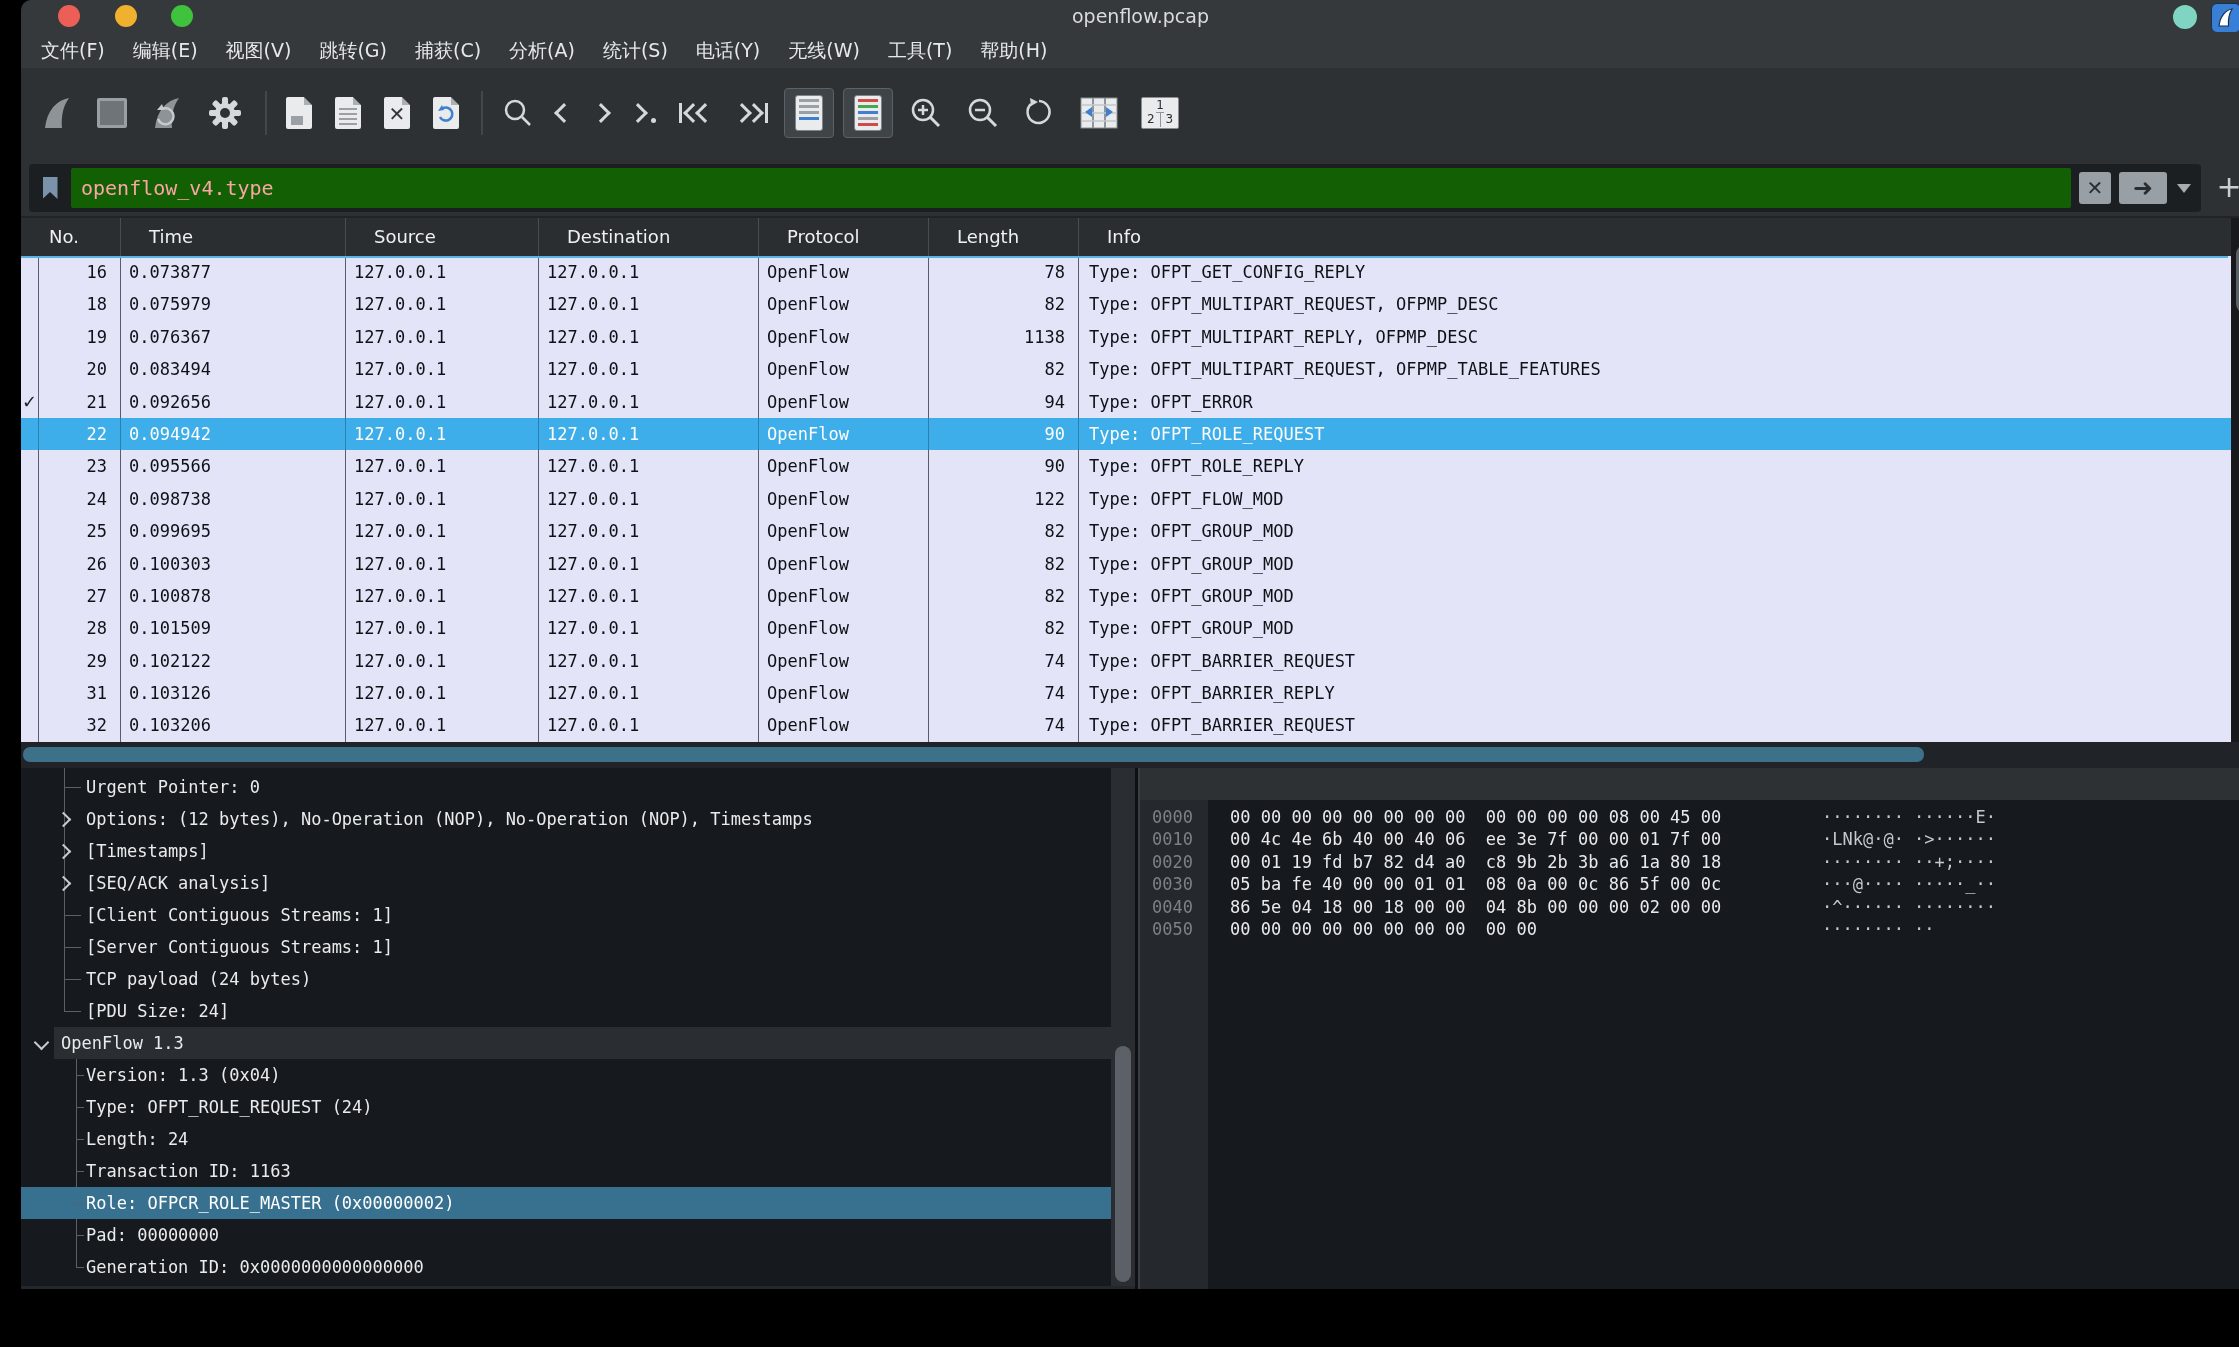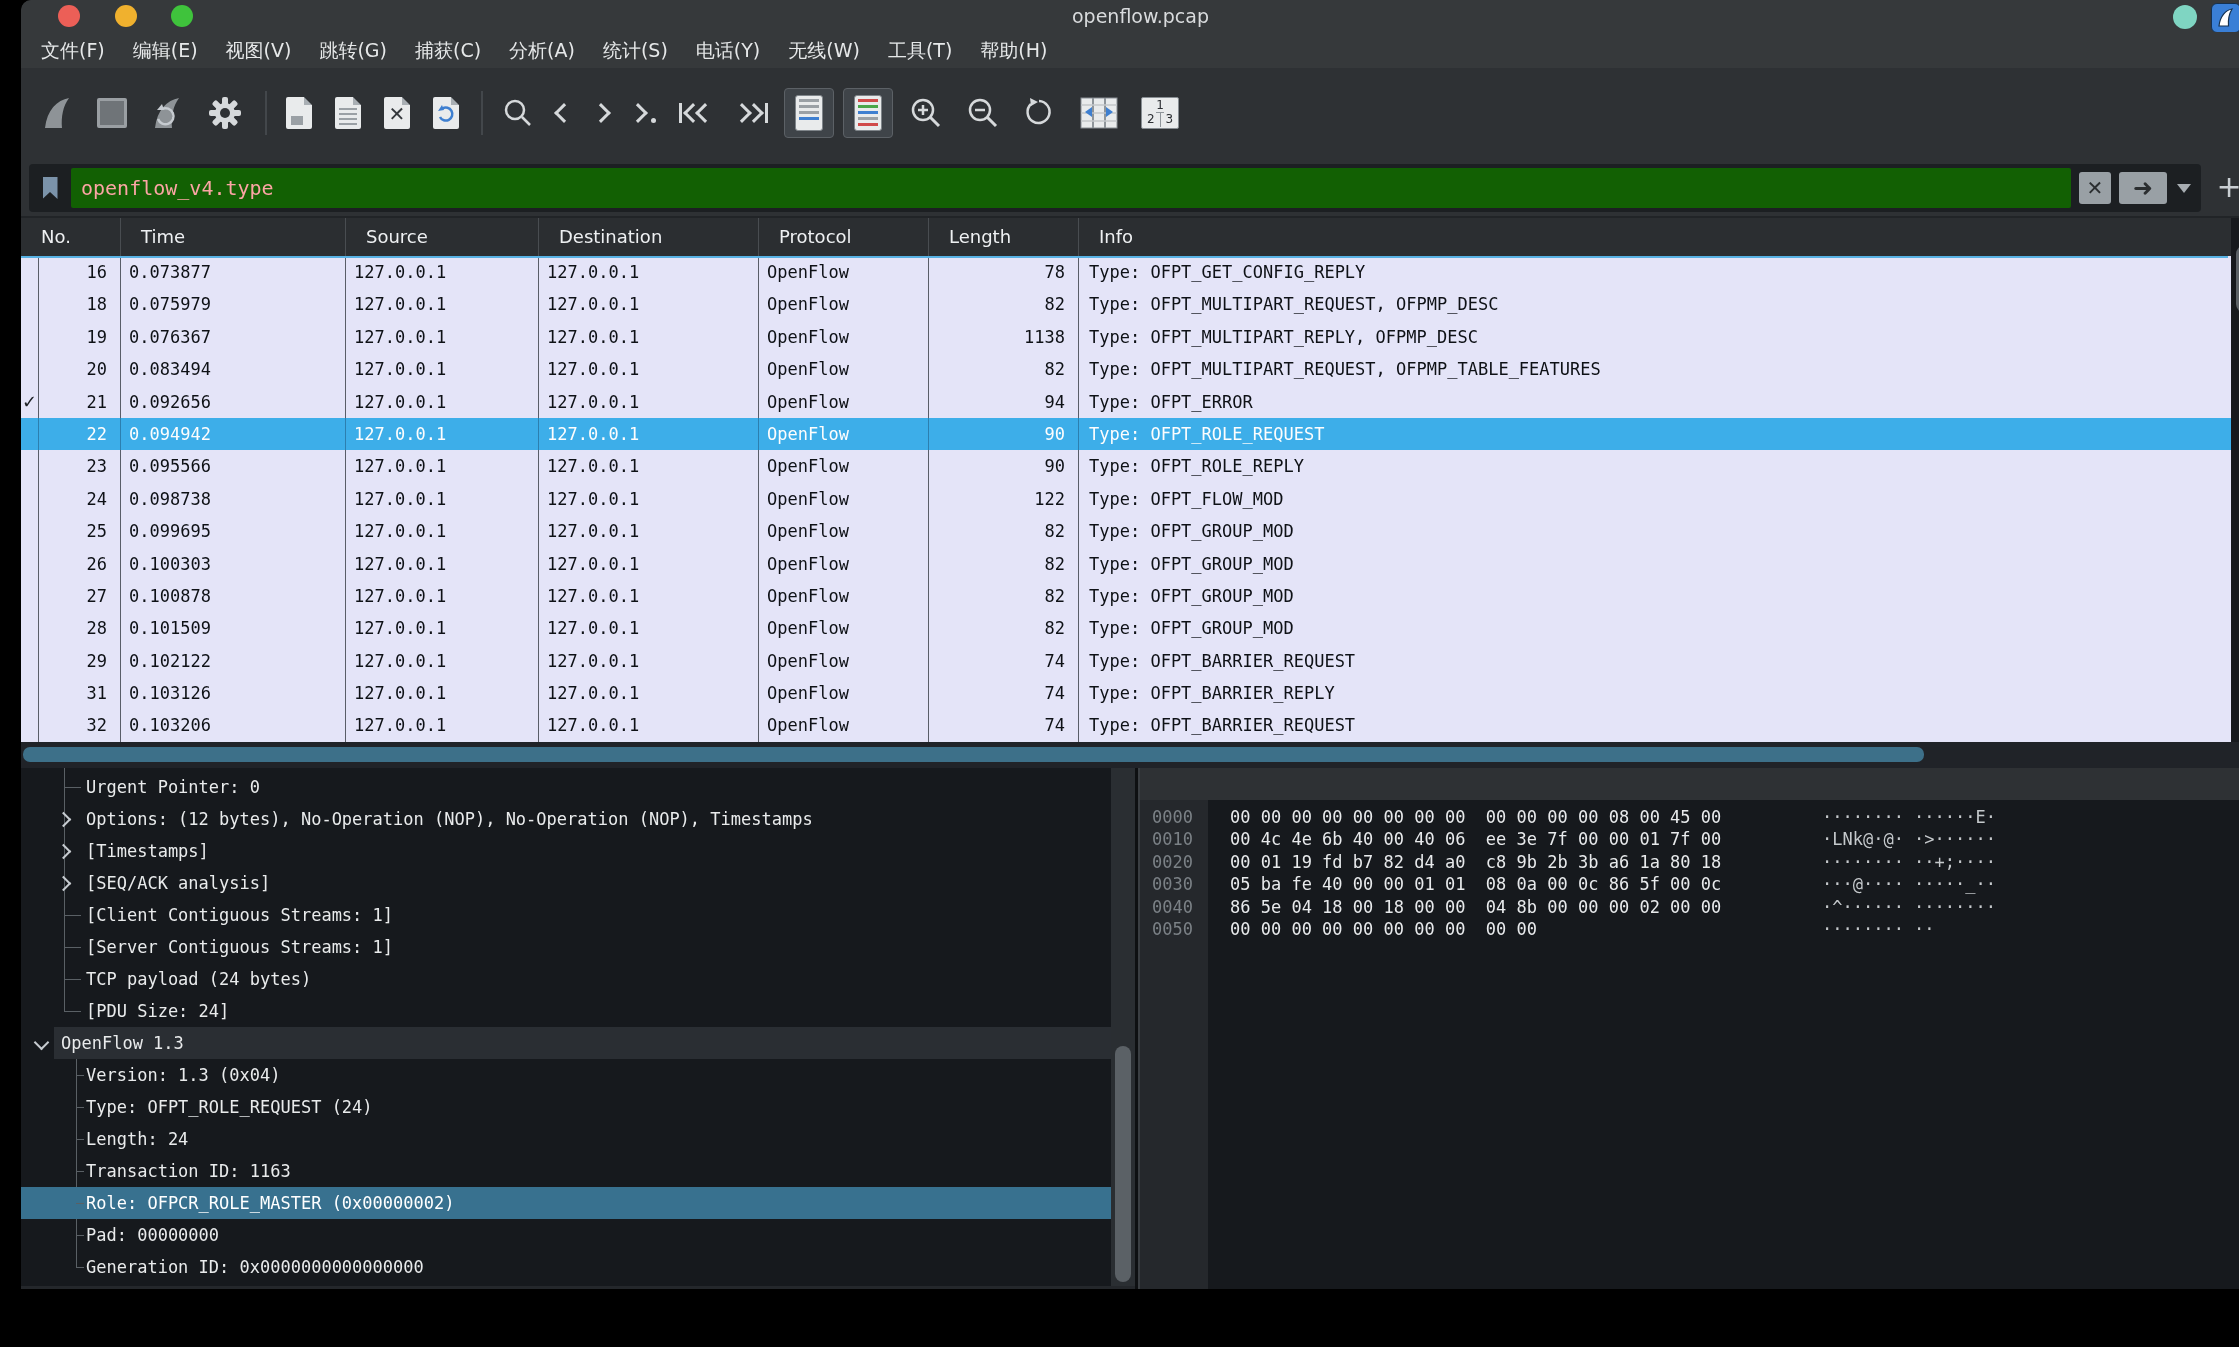--- a/index.html
+++ b/index.html
@@ -59,21 +59,21 @@
                 line-height:40px;padding-left:10px;}
   .fbtn{width:32px;height:32px;border-radius:3px;background:#99a0a5;color:#2b2e30;display:flex;align-items:center;justify-content:center;
         font-size:20px;font-weight:bold;margin-left:8px;}
   .fbtn.apply{width:48px;font-size:24px;}
   .fcaret{width:0;height:0;border-left:7px solid transparent;border-right:7px solid transparent;border-top:9px solid #a7adb2;margin:0 10px 0 10px;}
   .plusbtn{position:absolute;left:2192px;top:14px;width:32px;height:32px;color:#c9ced2;font-size:30px;line-height:30px;text-align:center;}
 
   
   .plist-header{left:0;top:218px;width:2239px;height:38px;background:#2b2e31;display:grid;
                 grid-template-columns:100px 225px 193px 220px 170px 150px auto;color:#eef0f2;font-size:18px;}
-  .plist-header .hcell{line-height:38px;padding-left:20px;border-right:1px solid #494d51;box-sizing:border-box;
+  .plist-header .hcell{line-height:38px;padding-left:28px;border-right:1px solid #494d51;box-sizing:border-box;
                        white-space:nowrap;overflow:hidden;}
   .cyanline{left:0;top:256px;width:2207px;height:2px;background:#57b1e3;z-index:5;}
   .plist-rows{left:0;top:256px;width:2210px;height:486px;background:#e4e4f8;}
   .prow{position:relative;height:32.4px;display:grid;grid-template-columns:18px 82px 225px 193px 220px 170px 150px auto;
         background:#e4e4f8;color:#0e1116;font-family:"DejaVu Sans Mono",monospace;font-size:17px;}
   .prow .cell{line-height:32.4px;border-right:1px solid #595d68;box-sizing:border-box;white-space:nowrap;overflow:hidden;}
   .prow .cell.last{border-right:none;}
   .prow .num{text-align:right;padding-right:13px;}
   .prow .txt{padding-left:8px;}
   .prow .info{padding-left:10px;}

